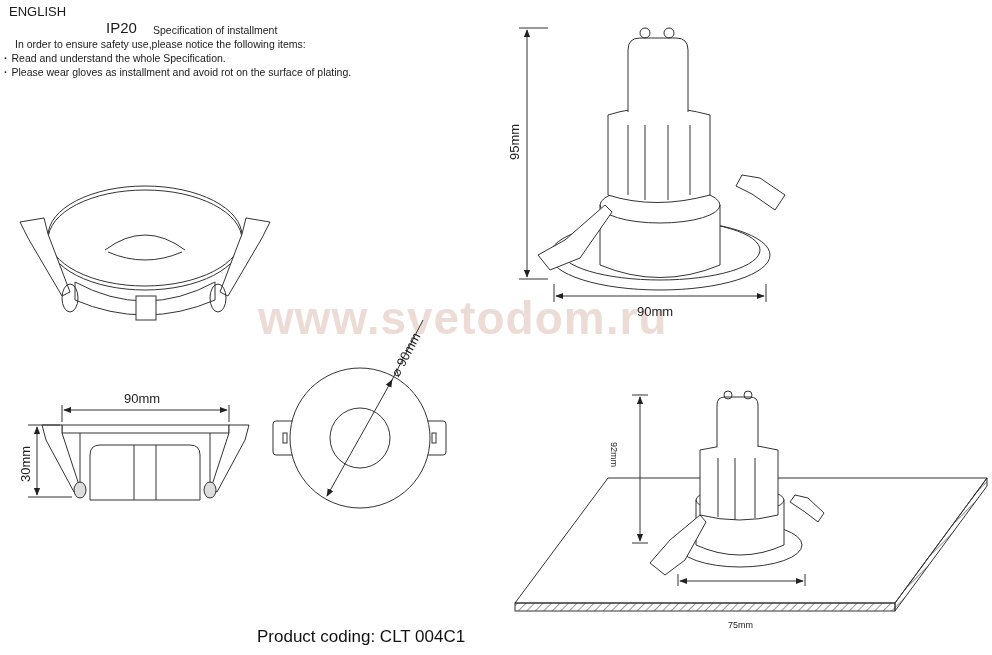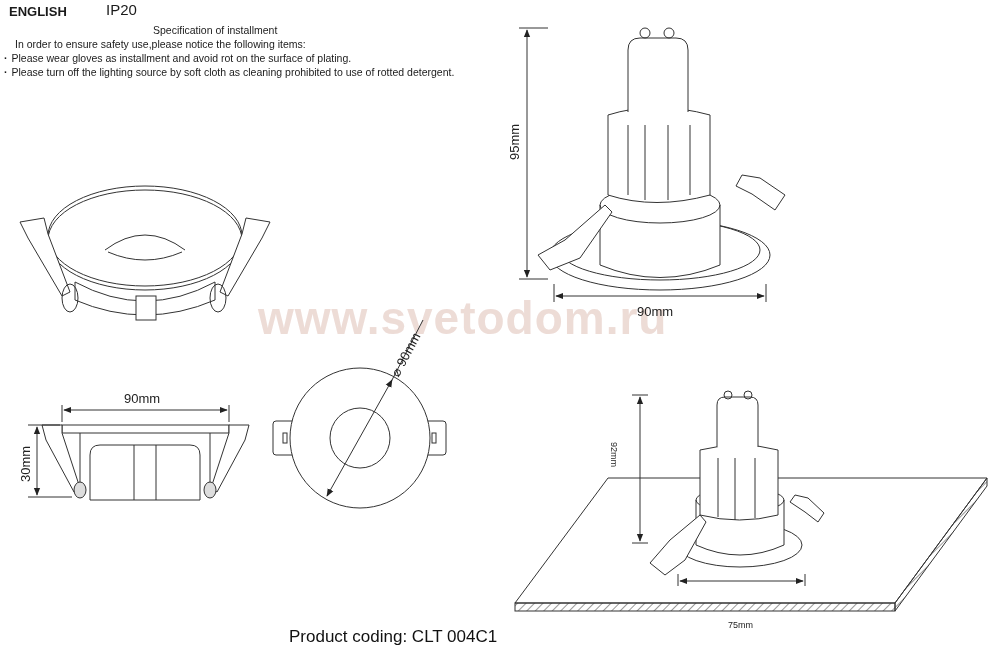--- a/index.html
+++ b/index.html
@@ -1,40 +1,40 @@
 <!DOCTYPE html>
 <html><head>
 <meta charset="utf-8">
 <style>
   html, body { margin:0; padding:0; background:#ffffff; }
   body { width:992px; height:655px; position:relative; overflow:hidden; font-family:"Liberation Sans", sans-serif; color:#1a1a1a; }
   .abs { position:absolute; }
-  .hdr-lang { left:9px; top:4px; font-size:13px;font-weight:bold; }
-  .hdr-ip { left:106px; top:1px; font-size:15px;text-align:right; }
+  .hdr-lang { left:9px; top:4px; font-size:13px; }
+  .hdr-ip { left:106px; top:19px; font-size:15px;text-align:right; }
   .spec-title { left:153px; top:24px; font-size:10.5px; }
   .spec-intro { left:15px; top:38px; font-size:10.5px; }
   .spec-list { left:4px; top:52px; margin:0; padding:0; list-style:none; font-size:10.5px; line-height:13.6px; }
   .spec-list li::before { content:"\00B7"; font-weight:bold; margin-right:4px; }
   .watermark { left:258px; top:291px; font-size:46px; font-weight:bold; color:#ead6d0; letter-spacing:1px; opacity:0.85;text-align:right; }
   .dim { font-size:13px; color:#222; }
   .dim-small { font-size:9px; color:#222; }
-  .product-code { left:257px; top:627px; font-size:17px; color:#111;margin-left:32px; }
+  .product-code { left:257px; top:627px; font-size:17px; color:#111; }
   svg { position:absolute; left:0; top:0; }
 </style>
 </head>
 <body>
 
 <div class="abs hdr-lang">ENGLISH</div>
 <div class="abs hdr-ip">IP20</div>
 
 <div class="abs spec-title">Specification of installment</div>
 <div class="abs spec-intro">In order to ensure safety use,please notice the following items:</div>
 <ul class="abs spec-list">
+  <li>Read and understand the whole Specification.</li>
   <li>Please wear gloves as installment and avoid rot on the surface of plating.</li>
-  <li>Please turn off the lighting source by soft cloth as cleaning prohibited to use of rotted detergent.</li>
 </ul>
 
 <div class="abs watermark">www.svetodom.ru</div>
 
 <svg width="992" height="655" viewBox="0 0 992 655">
   <defs>
     <marker id="arr" viewBox="0 0 10 10" refX="9" refY="5" markerWidth="8" markerHeight="8" orient="auto-start-reverse">
       <path d="M0,1 L10,5 L0,9 z" fill="#222"></path>
     </marker>
     <pattern id="hatch" width="6" height="6" patternUnits="userSpaceOnUse" patternTransform="rotate(45)">

